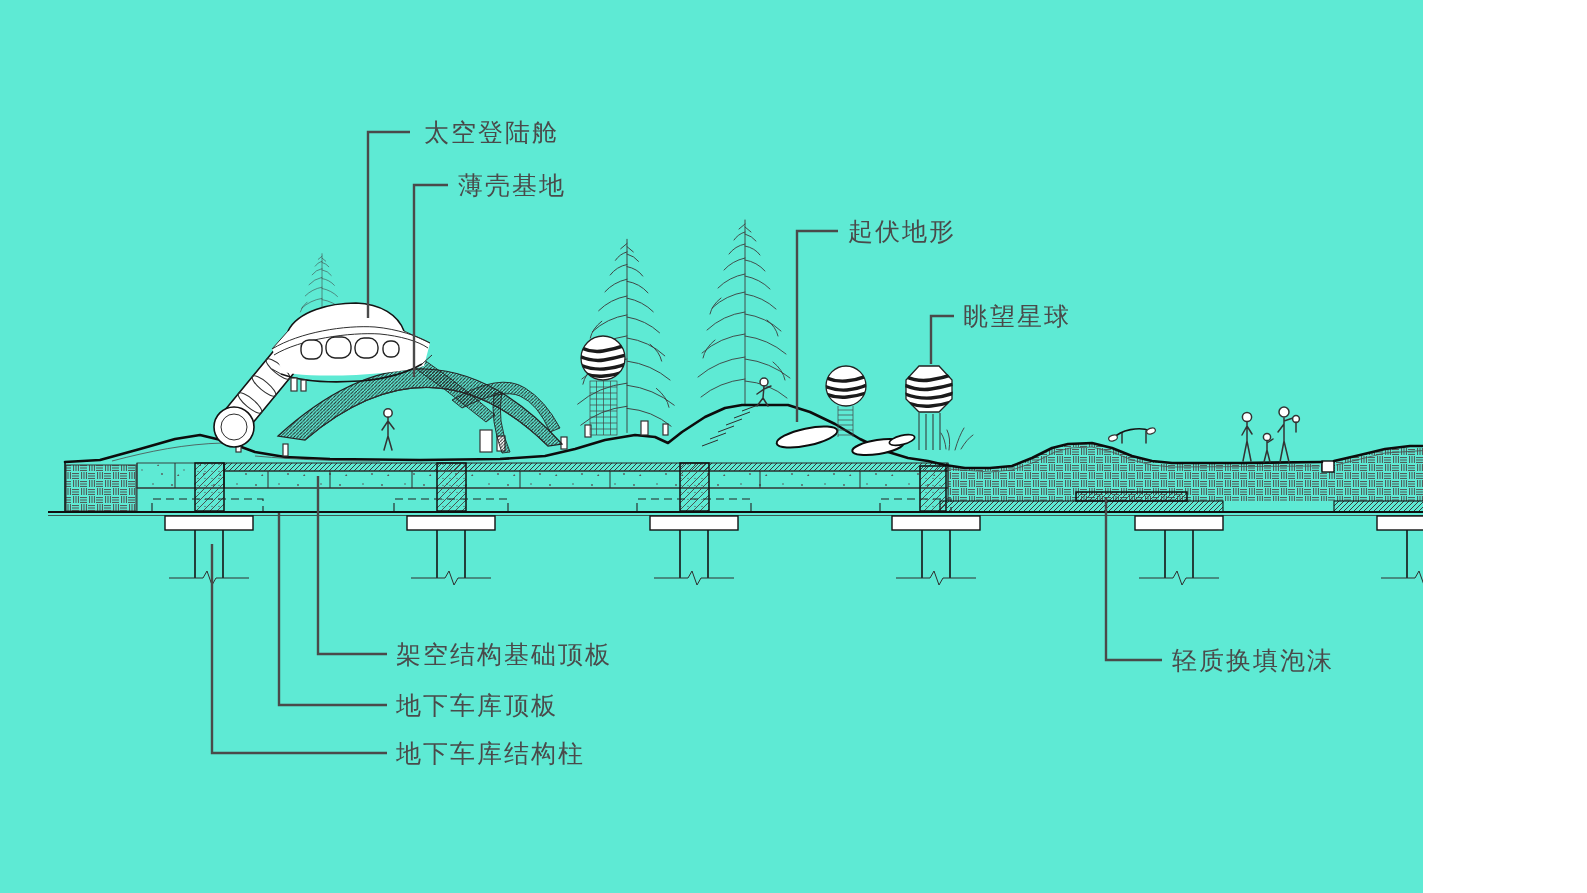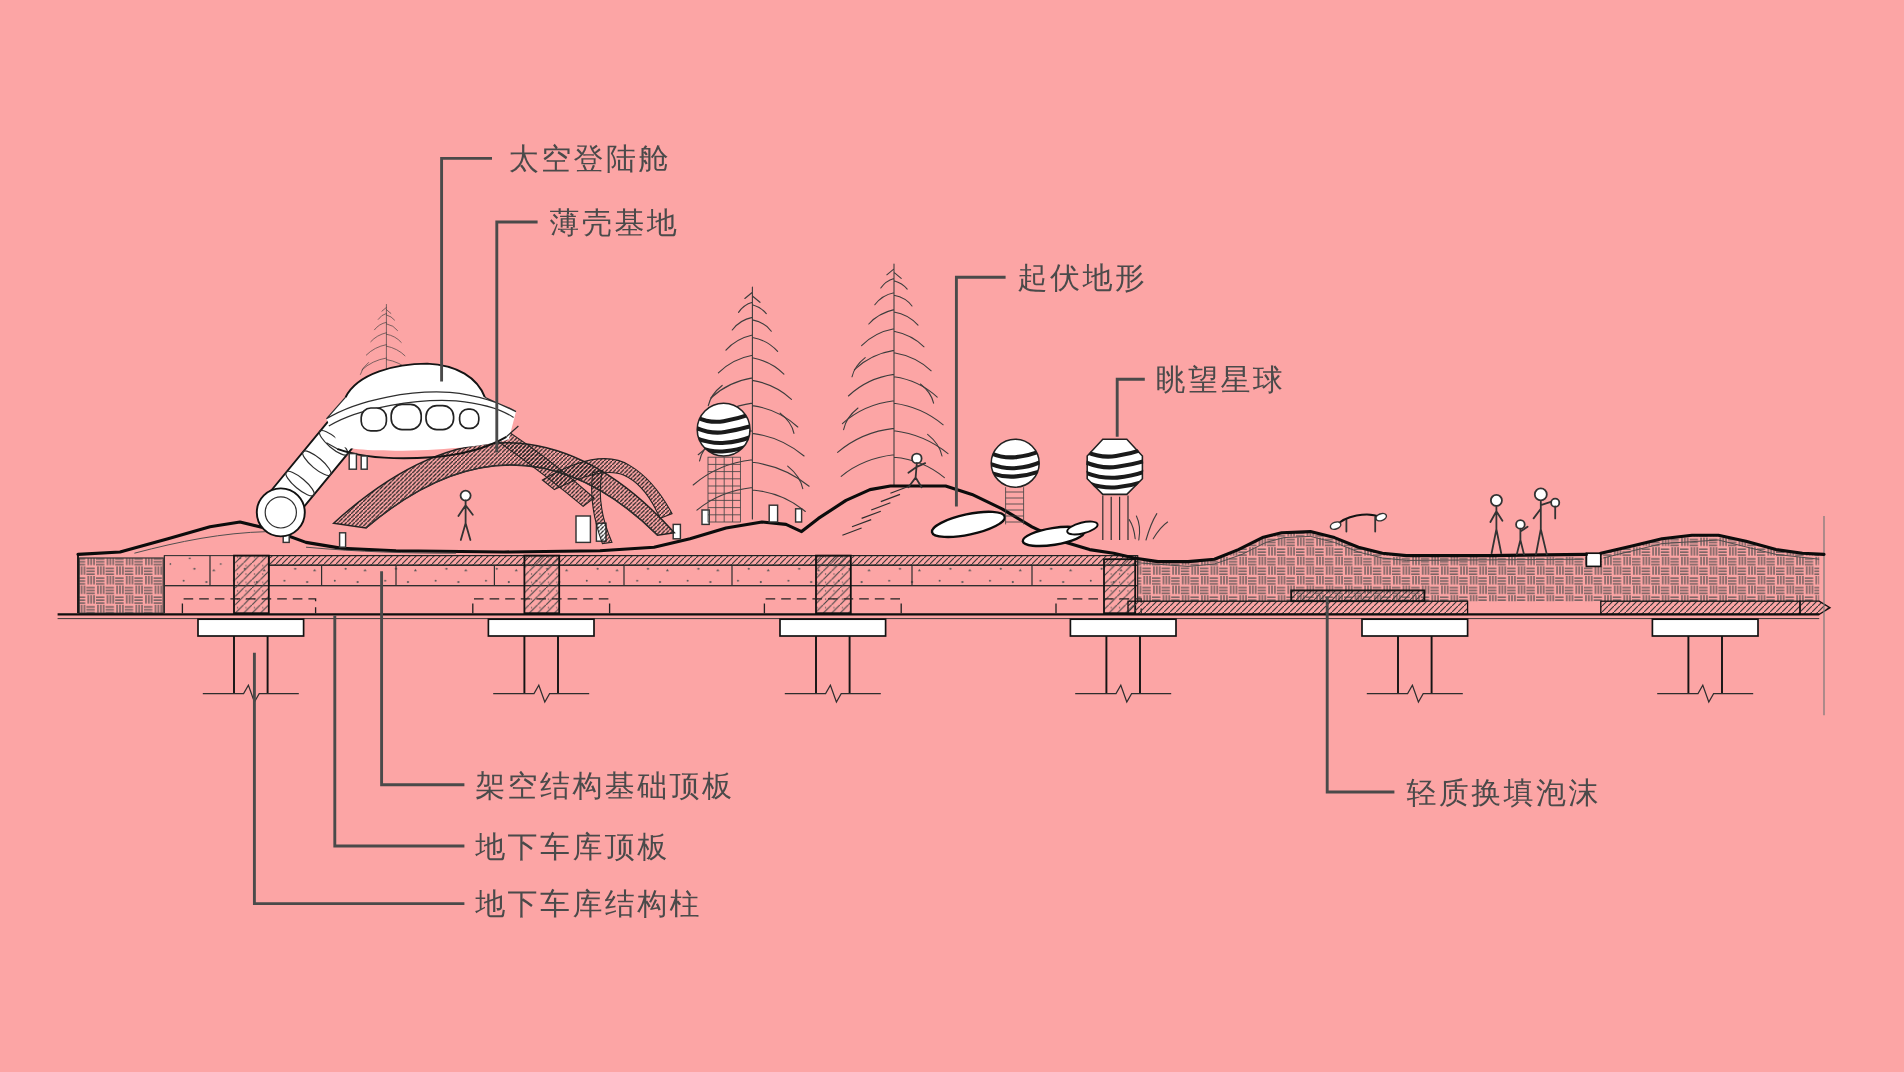--- a/index.html
+++ b/index.html
@@ -1,16 +1,16 @@
 <!DOCTYPE html>
 <html><head>
 <meta charset="utf-8">
 <style>
   html,body{margin:0;padding:0;background:#fff;}
-  .stage{position:relative;width:1587px;height:893px;background:#fca5a5;overflow:hidden;
+  .stage{position:relative;width:1423px;height:893px;background:#5eead4;overflow:hidden;
          font-family:"Liberation Sans",sans-serif;text-align:center;}
   svg{display:block;}
   .ln  {stroke:#2e2e2e;fill:none;stroke-width:1;}
   .lnt {stroke:#4a4a4a;fill:none;stroke-width:.8;}
   .ln2 {stroke:#141414;fill:none;stroke-width:1.6;}
   .bold{stroke:#0c0c0c;fill:none;stroke-width:2.6;stroke-linejoin:round;stroke-linecap:round;}
   .tree{stroke:#3d3d3d;fill:none;stroke-width:.9;stroke-linecap:round;}
   .fig {stroke:#333;fill:none;stroke-width:1.5;stroke-linecap:round;}
   .figh{stroke:#333;fill:#fff;stroke-width:1.2;}
   .leader{stroke:#4a4a4a;fill:none;stroke-width:2.4;}

